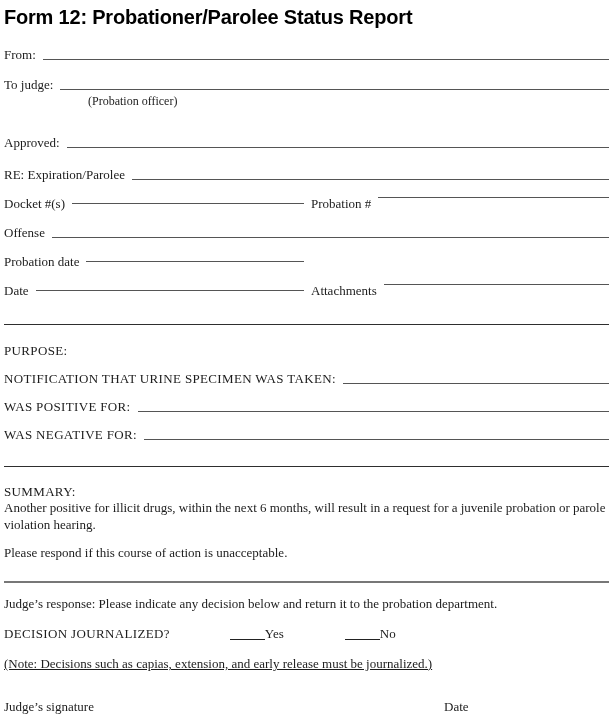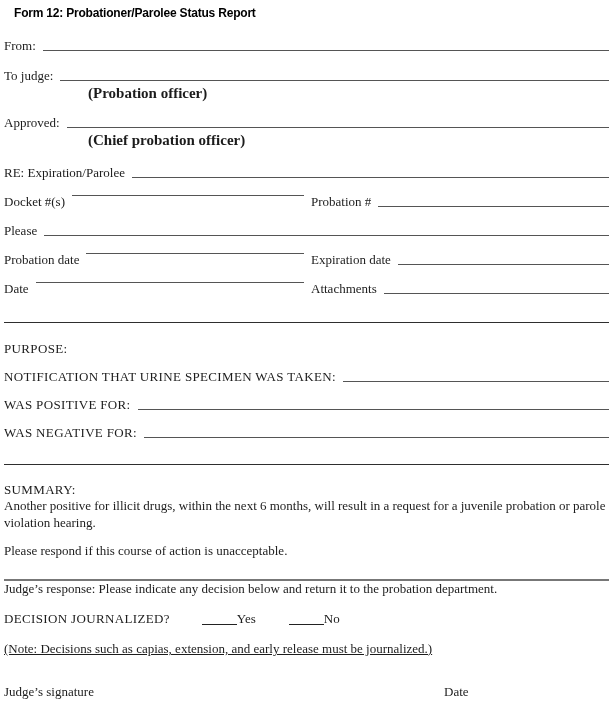--- a/index.html
+++ b/index.html
@@ -10,71 +10,71 @@
     font-family: "Liberation Serif", serif;
     font-size: 13px;
     color: #1c1c1c;
     box-sizing: border-box;
     padding: 4px 3px 0 4px;
     overflow: hidden;
   }
   .page-title {
     font-family: "Liberation Sans", sans-serif;
     font-weight: bold;
-    font-size: 12px;
+    font-size: 20px;
     letter-spacing: -0.2px;
     color: #000;
-    margin: 2px 0 18px 10px;
+    margin: 2px 0 18px 0;
   }
   .frow {
     display: flex;
     align-items: flex-end;
   }
   .label { white-space: nowrap; padding-right: 7px; }
   .fill {
     flex: 1;
     border-bottom: 1.3px solid #555;
     height: 1px;
     margin-bottom: 3px;
     min-width: 10px;
   }
-  .caption { margin-left: 84px; margin-top: 1px; font-size: 15px; font-weight: bold; }
+  .caption { margin-left: 84px; margin-top: 1px; font-size: 12px; }
   .caps { letter-spacing: 0.35px; }
-  .col-left { flex: 0 0 300px; display: flex; align-items: flex-start; font-family: Liberation Serif, serif; }
-  .col-right { flex: 1; display: flex; align-items: flex-end; margin-left: 7px; }
+  .col-left { flex: 0 0 300px; display: flex; align-items: center; font-family: Liberation Serif, serif; }
+  .col-right { flex: 1; display: flex; margin-left: 7px; }
   .divider { border: none; border-top: 1.4px solid #2e2e2e; margin: 0; }
   .divider.thick { border-top: 2.5px solid #777; }
   .para { line-height: 16.5px; }
   .blank {
     display: inline-block;
     width: 35px;
     border-bottom: 1.3px solid #222;
     height: 1px;
     margin-bottom: 2px;
   }
   .yes-group { margin-left: 32px; display: flex; align-items: flex-end; justify-content: space-between; }
   .no-group  { margin-left: 33px; display: flex; align-items: flex-end; }
   .sig-left  { flex: 0 0 418px; display: flex; align-items: flex-end; }
   .sig-right { flex: 1; display: flex; align-items: flex-end; margin-left: 22px; }
 
   
   .mt-judge    { margin-top: 14px; }
   .mt-row      { margin-top: 13px; }
-  .mt-approved { margin-top: 13px; justify-content: flex-end; }
+  .mt-approved { margin-top: 26px; justify-content: flex-end; }
   .mt-re       { margin-top: 16px; }
   .mt-div1     { margin-top: 25px; }
   .mt-purpose  { margin-top: 18px; }
   .mt-capsrow  { margin-top: 12px; }
   .mt-div2     { margin-top: 23px; }
   .mt-summary  { margin-top: 17px; font-family: Liberation Serif, serif; }
   .mt-para     { }
   .mt-please   { margin-top: 12px; }
   .mt-div3     { margin-top: 19px; }
-  .mt-jresp    { }
-  .mt-decision { margin-top: 14px; }
+  .mt-jresp    { margin-top: 13px; }
+  .mt-decision { margin-top: 14px; gap: 28px; }
   .mt-note     { margin-top: 14px; text-decoration: underline; }
   .mt-sig      { margin-top: 26px; }
 </style>
 </head>
 <body>
 
 <div>
 
   <div class="page-title">Form 12: Probationer/Parolee Status Report</div>
 
@@ -86,50 +86,45 @@
   <div class="frow mt-judge">
     <span class="label">To judge:</span>
     <span class="fill"></span>
   </div>
   <div class="caption">(Probation officer)</div>
 
   <div class="frow mt-approved">
     <span class="label">Approved:</span>
     <span class="fill"></span>
   </div>
-  <div class="caption">(Chief probation officer)</div>
 
   <div class="frow mt-re">
     <span class="label">RE: Expiration/Parolee</span>
     <span class="fill"></span>
   </div>
 
   <div class="frow mt-row">
     <span class="col-left">
       <span class="label">Docket #(s)</span>
       <span class="fill"></span>
     </span>
     <span class="col-right">
       <span class="label">Probation #</span>
       <span class="fill"></span>
     </span>
   </div>
 
   <div class="frow mt-row">
-    <span class="label">Please</span>
+    <span class="label">Offense</span>
     <span class="fill"></span>
   </div>
 
   <div class="frow mt-row">
     <span class="col-left">
       <span class="label">Probation date</span>
-      <span class="fill"></span>
-    </span>
-    <span class="col-right">
-      <span class="label">Expiration date</span>
       <span class="fill"></span>
     </span>
   </div>
 
   <div class="frow mt-row">
     <span class="col-left">
       <span class="label">Date</span>
       <span class="fill"></span>
     </span>
     <span class="col-right">

